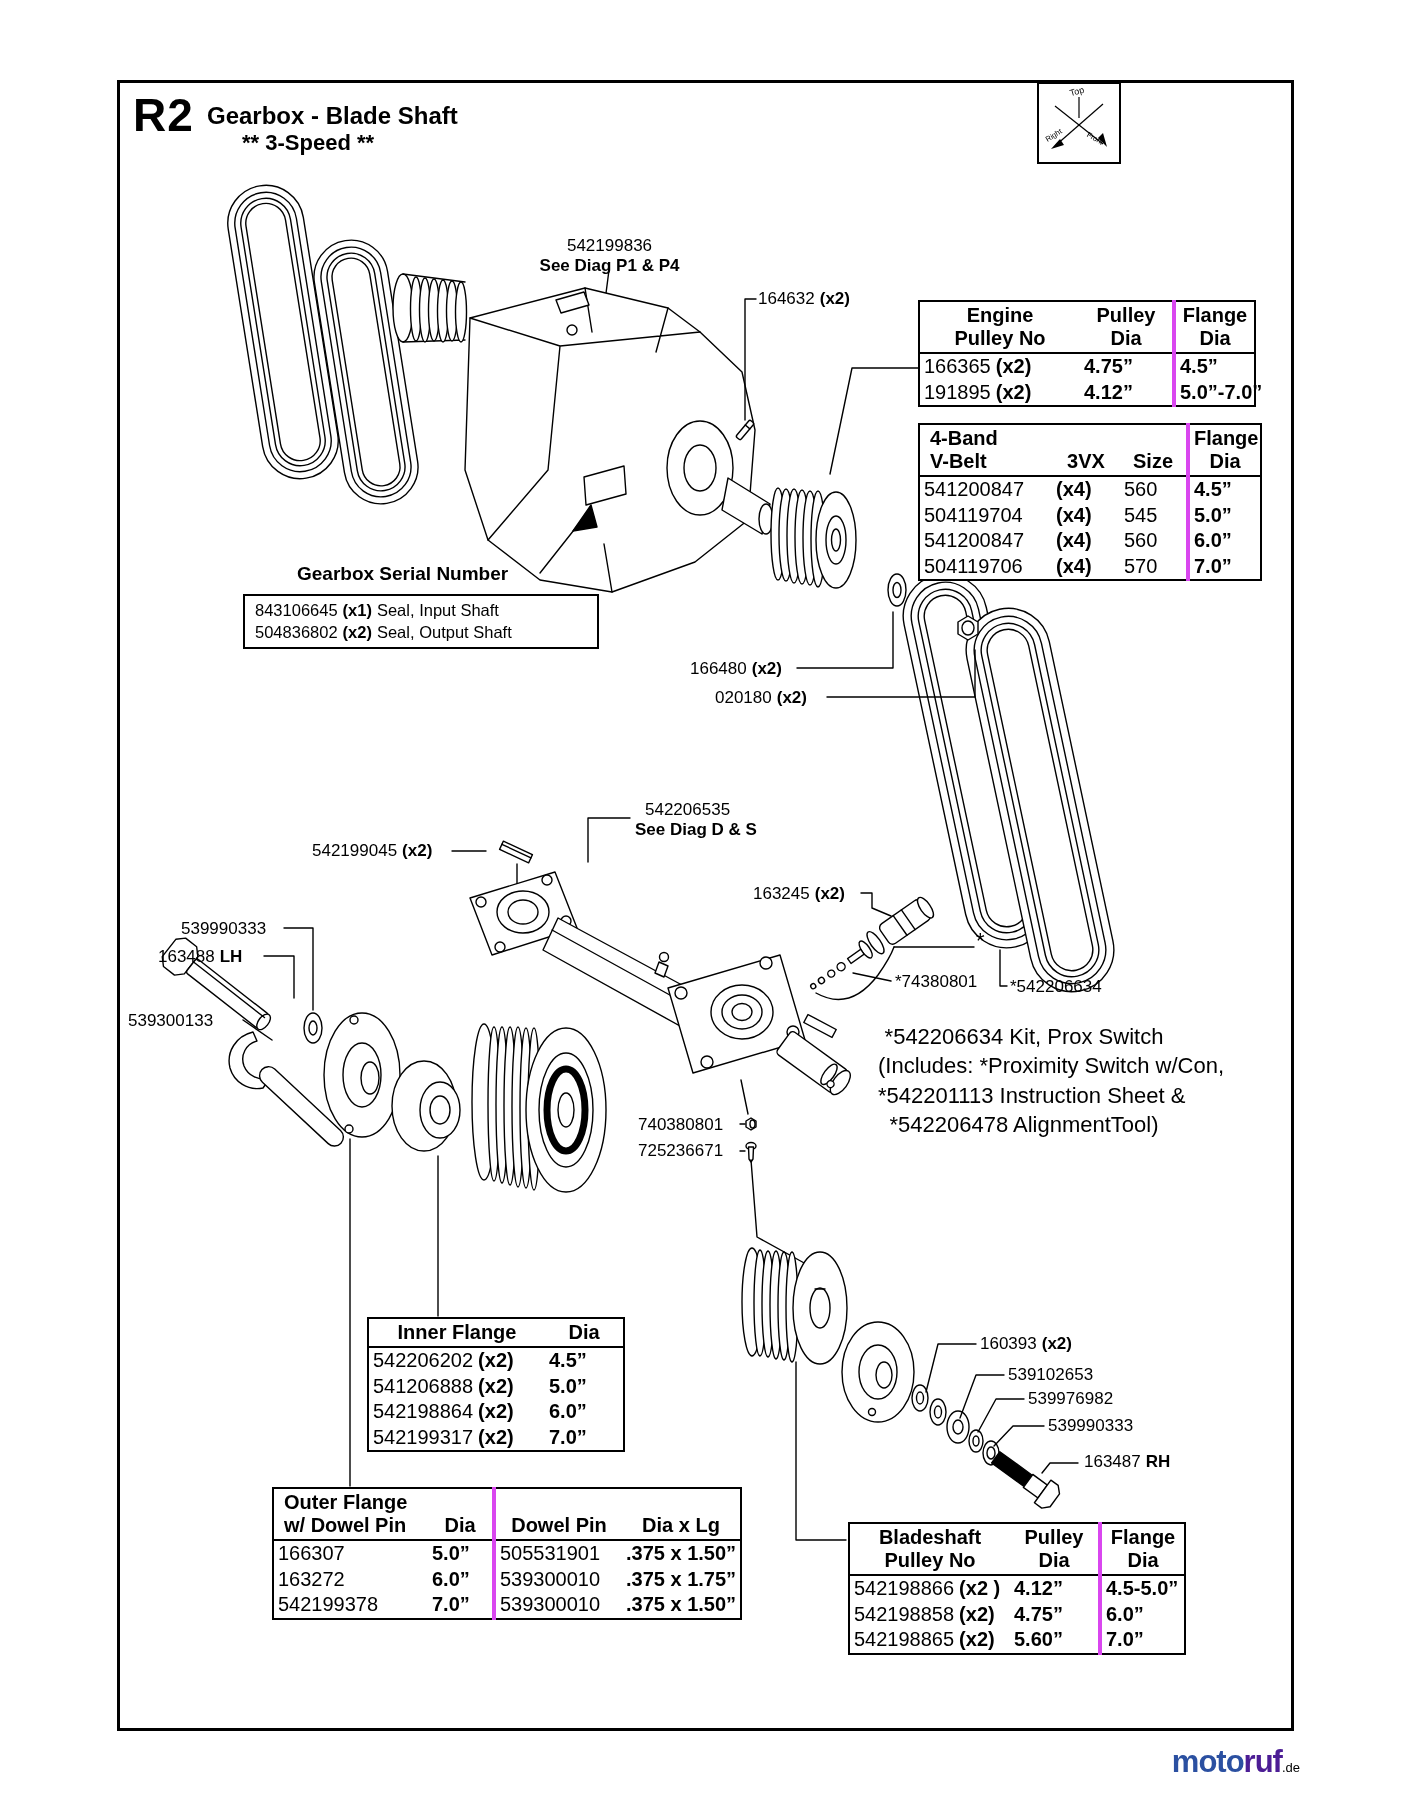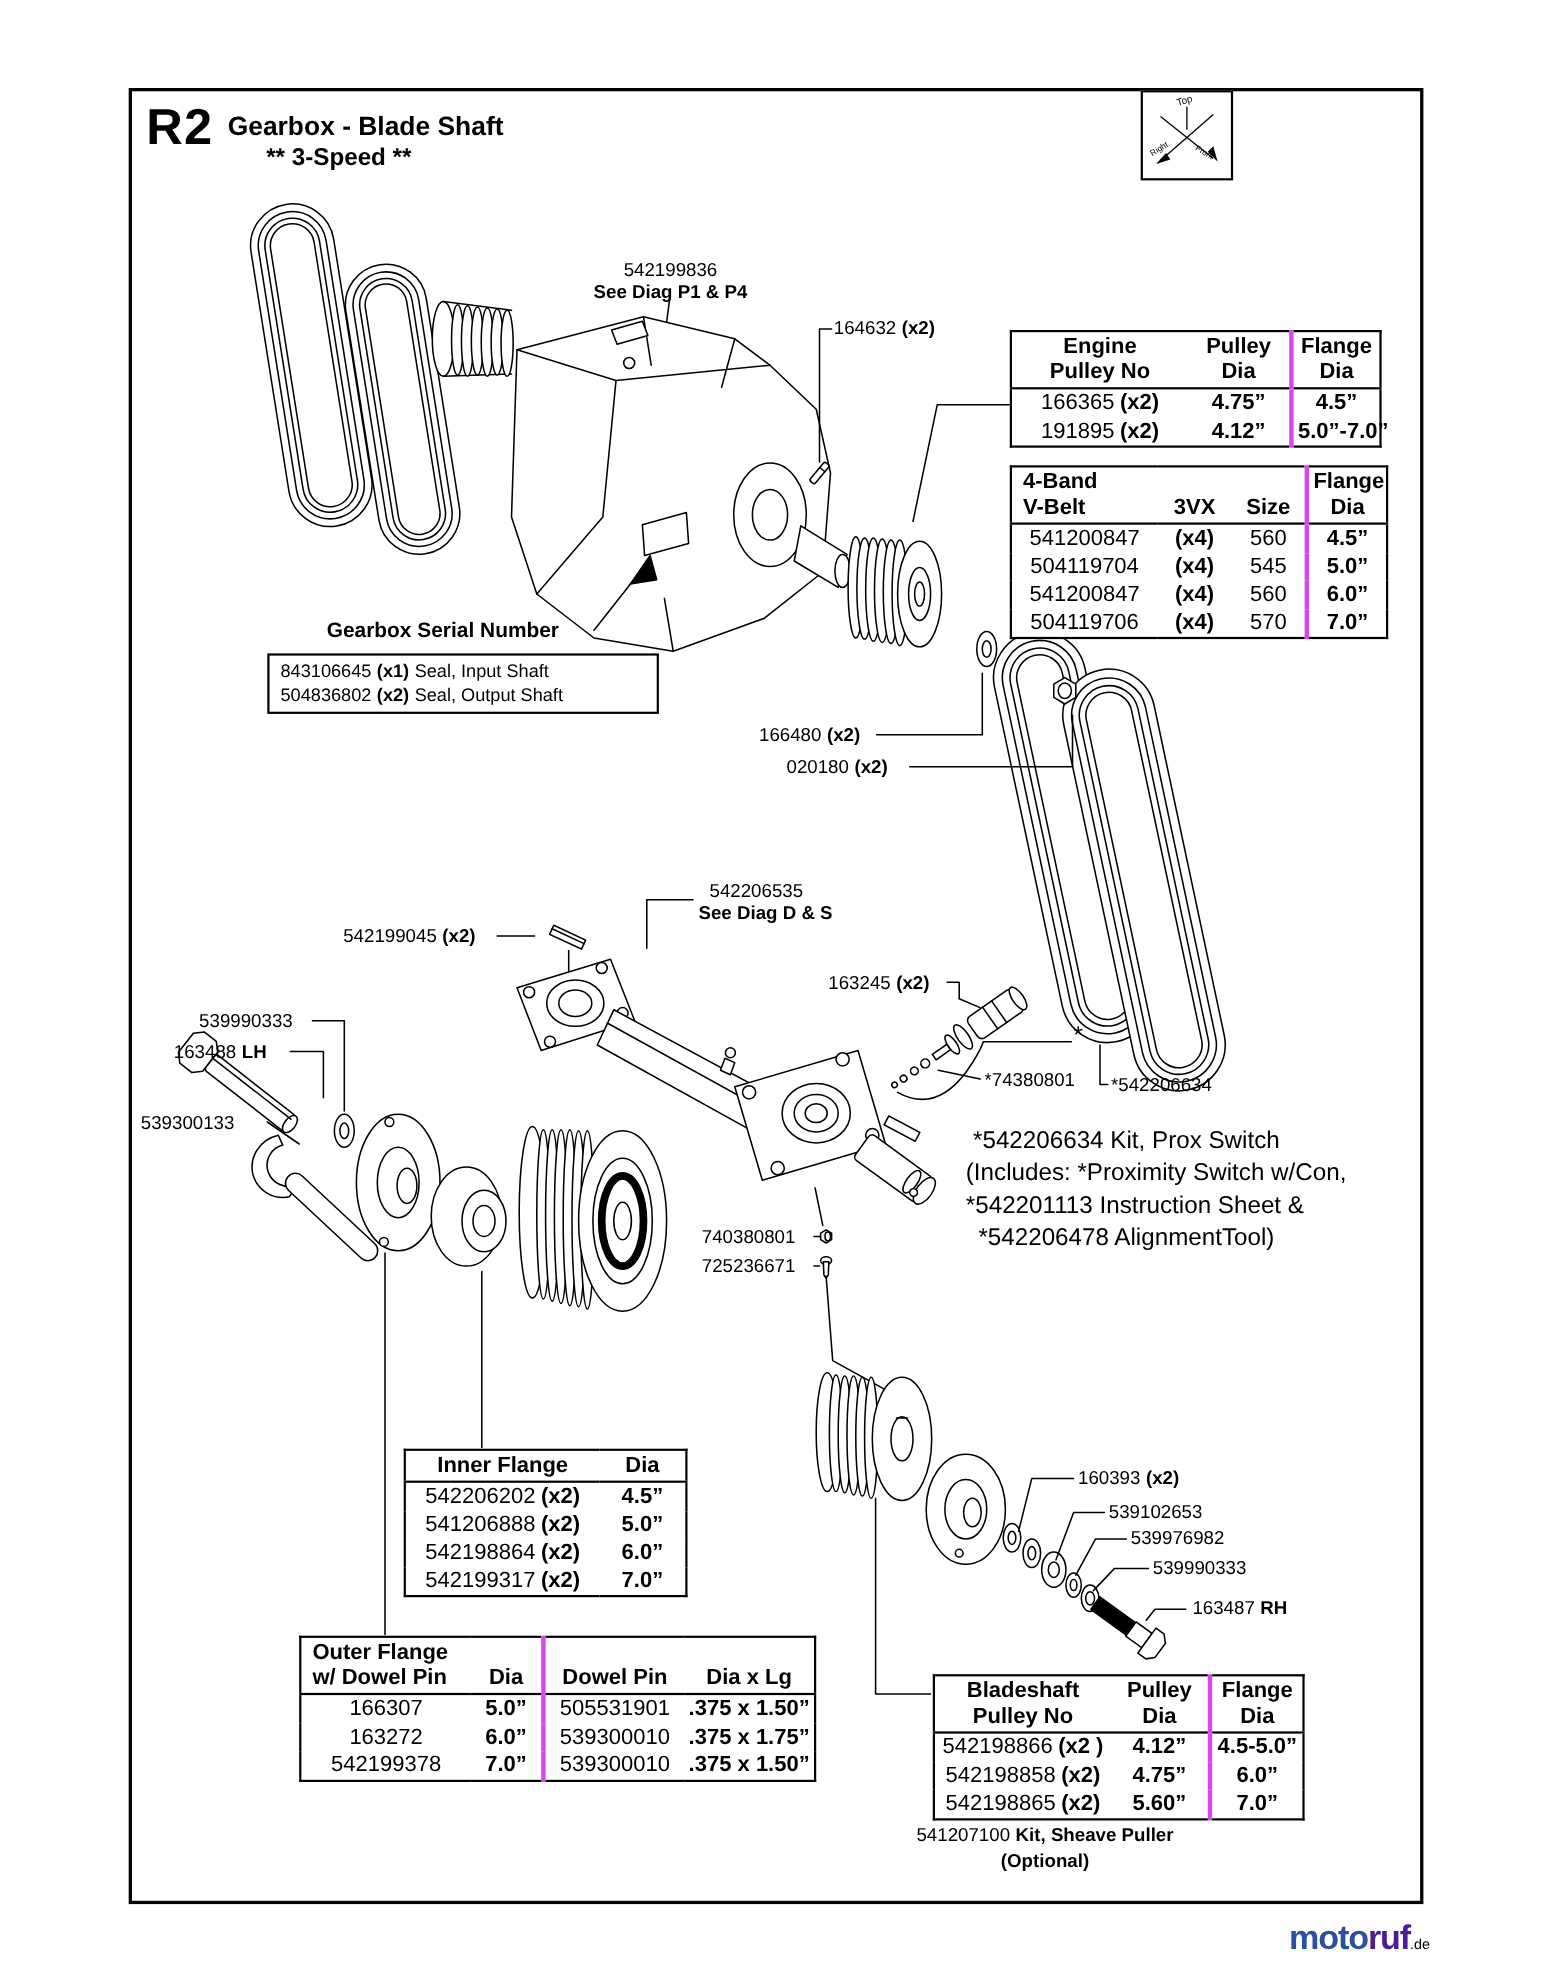--- a/index.html
+++ b/index.html
@@ -12,21 +12,21 @@
   .mr{margin-right:5px;}
   .ctr{text-align:center;}
   #title-code{position:absolute;left:133px;top:88px;font-size:46px;font-weight:bold;letter-spacing:1px;}
   #title-name{position:absolute;left:207px;top:102px;font-size:24px;font-weight:bold;}
   #title-sub{position:absolute;left:242px;top:130px;font-size:22px;font-weight:bold;}
   #compass{position:absolute;left:1037px;top:82px;width:80px;height:78px;border:2px solid #000;background:#fff;}
   .ptable{position:absolute;border-collapse:collapse;background:#fff;border:2px solid #000;
           font-size:20px;table-layout:fixed;}
   .ptable th{font-weight:bold;white-space:pre-line;vertical-align:bottom;text-align:center;
              border-bottom:2px solid #000;padding:2px 4px;line-height:1.15;}
-  .ptable td{padding:1px 4px;text-align:center;white-space:nowrap;line-height:1.18;}
+  .ptable td{padding:1px 4px;white-space:nowrap;line-height:1.18;}
   .ptable th.lft{text-align:left;padding-left:10px;}
   .vdiv{border-left:4px solid #d946ef;}
   .v{font-weight:bold;}
   #seal-box{position:absolute;left:243px;top:594px;width:342px;border:2px solid #000;background:#fff;
             font-size:16.5px;padding:3px 0 3px 10px;line-height:1.35;white-space:nowrap;}
   .noteblock{position:absolute;font-size:22px;line-height:1.33;text-align:center;white-space:nowrap;}
   #lbl-gearbox-serial{font-size:19px;font-weight:bold;}
   #footer-logo{position:absolute;left:1050px;top:1744px;width:250px;text-align:right;white-space:nowrap;}
   #footer-logo .p1{font-size:31px;font-weight:bold;color:#2b50a1;letter-spacing:-1px;}
   #footer-logo .p2{font-size:31px;font-weight:bold;color:#4c1d95;letter-spacing:-1px;}
@@ -546,24 +546,18 @@
         <td class="vdiv v">6.0”</td>
       </tr>
       <tr>
         <td><span class="mr">542198865</span><span class="b">(x2)</span></td>
         <td class="v">5.60”</td>
         <td class="vdiv v">7.0”</td>
       </tr>
     </tbody>
   </table>
 
-  <div class="noteblock" style="left:790px;top:1658px;width:320px;font-size:17px">
-    <div>
-      <span class="mr">541207100</span><span class="b">Kit, Sheave Puller</span>
-    </div>
-    <div class="b">(Optional)</div>
-  </div>
 
   <div id="footer-logo">
     <span class="p1">moto</span><span class="p2">ruf</span><span class="p3">.de</span>
   </div>
 
 </div>
 
 </body></html>

